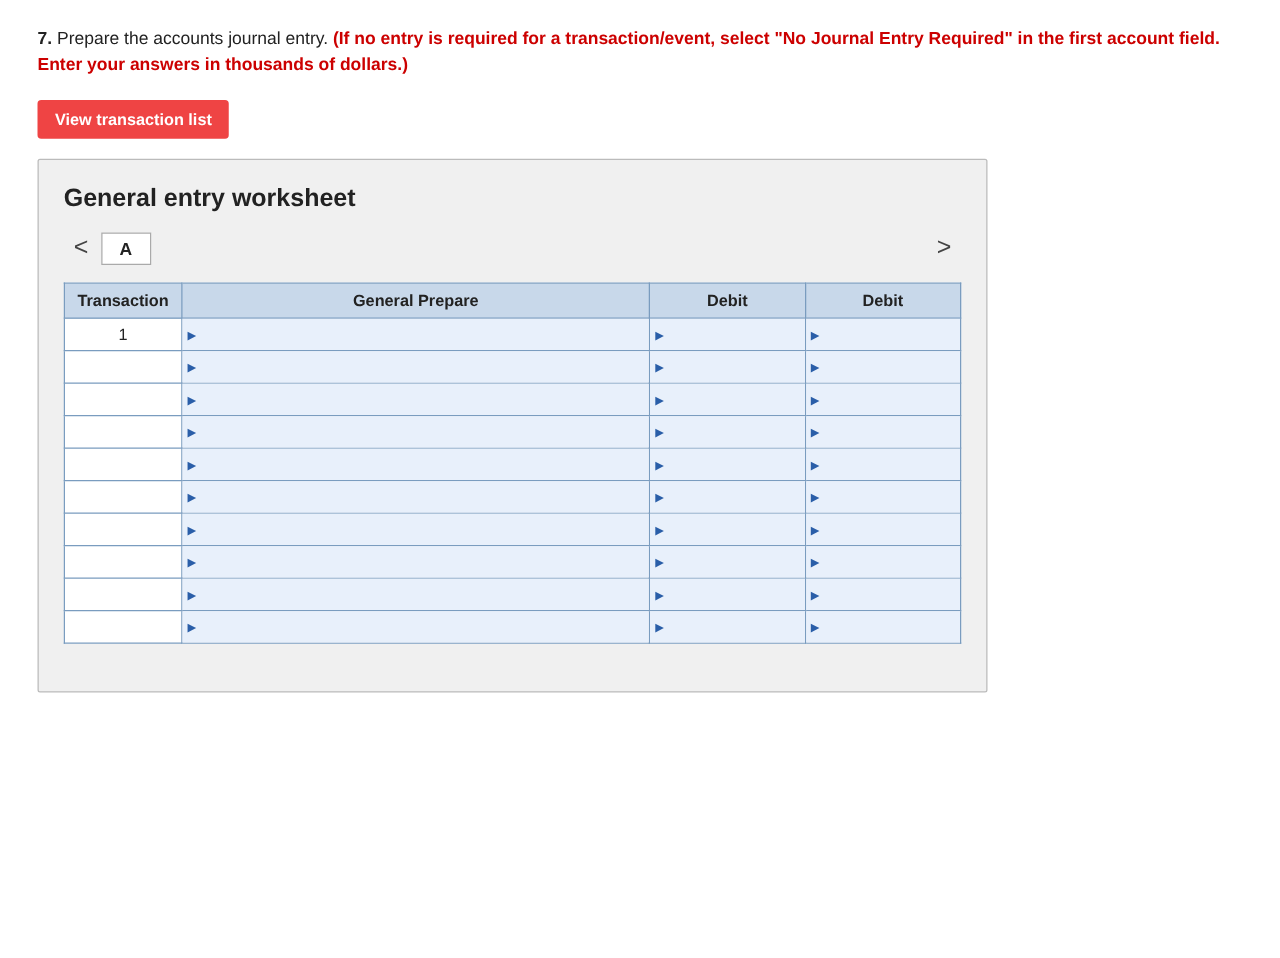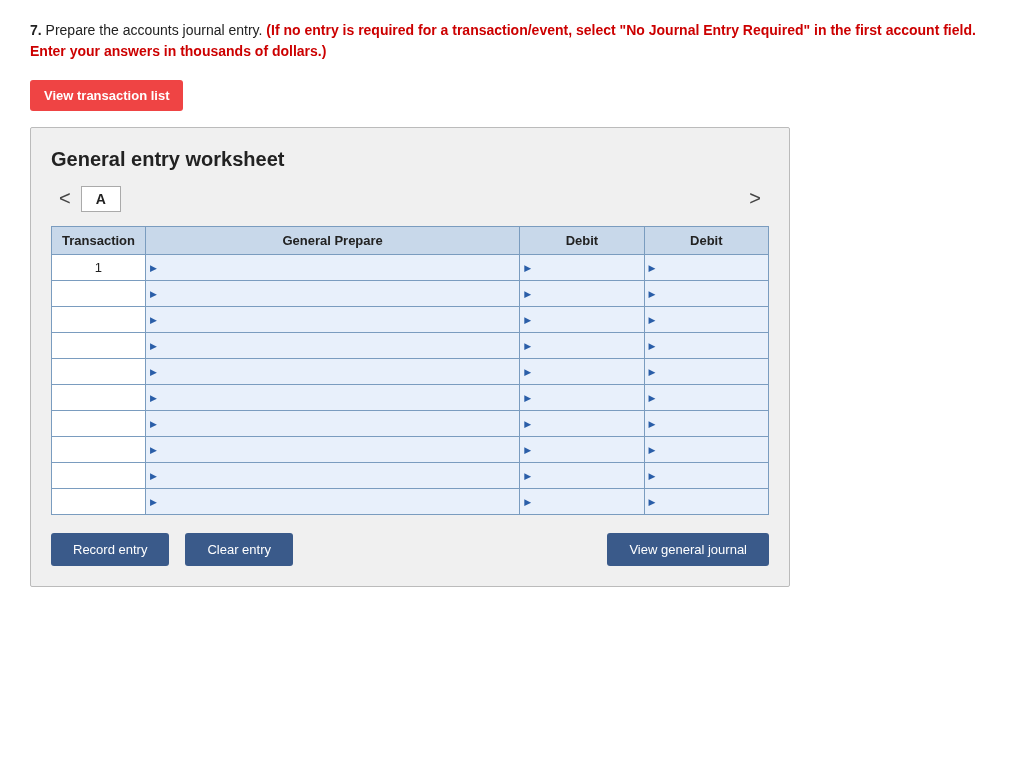--- a/index.html
+++ b/index.html
@@ -265,25 +265,20 @@
         </tr>
         <tr>
           <td class="trans-col"></td>
           <td style="display: table-cell; align-items: center; vertical-align: middle; padding: 0px;"><span class="td-arrow">▶</span><input type="text" class="journal-input" style=""></td>
           <td style="display: table-cell; align-items: center; vertical-align: middle; padding: 0px;"><span class="td-arrow">▶</span><input type="text" class="debit-input" style=""></td>
           <td style="display: table-cell; align-items: center; vertical-align: middle; padding: 0px;"><span class="td-arrow">▶</span><input type="text" class="credit-input" style=""></td>
         </tr>
       </tbody>
   </table>
 
-  <div class="buttons-row">
-    <button class="btn-record">Record entry</button>
-    <button class="btn-clear">Clear entry</button>
-    <button class="btn-view-general">View general journal</button>
-  </div>
 </div>
 
 
 
 <style>
   .journal-table td {
     position: relative;
   }
   .journal-table td .td-arrow {
     position: absolute;

